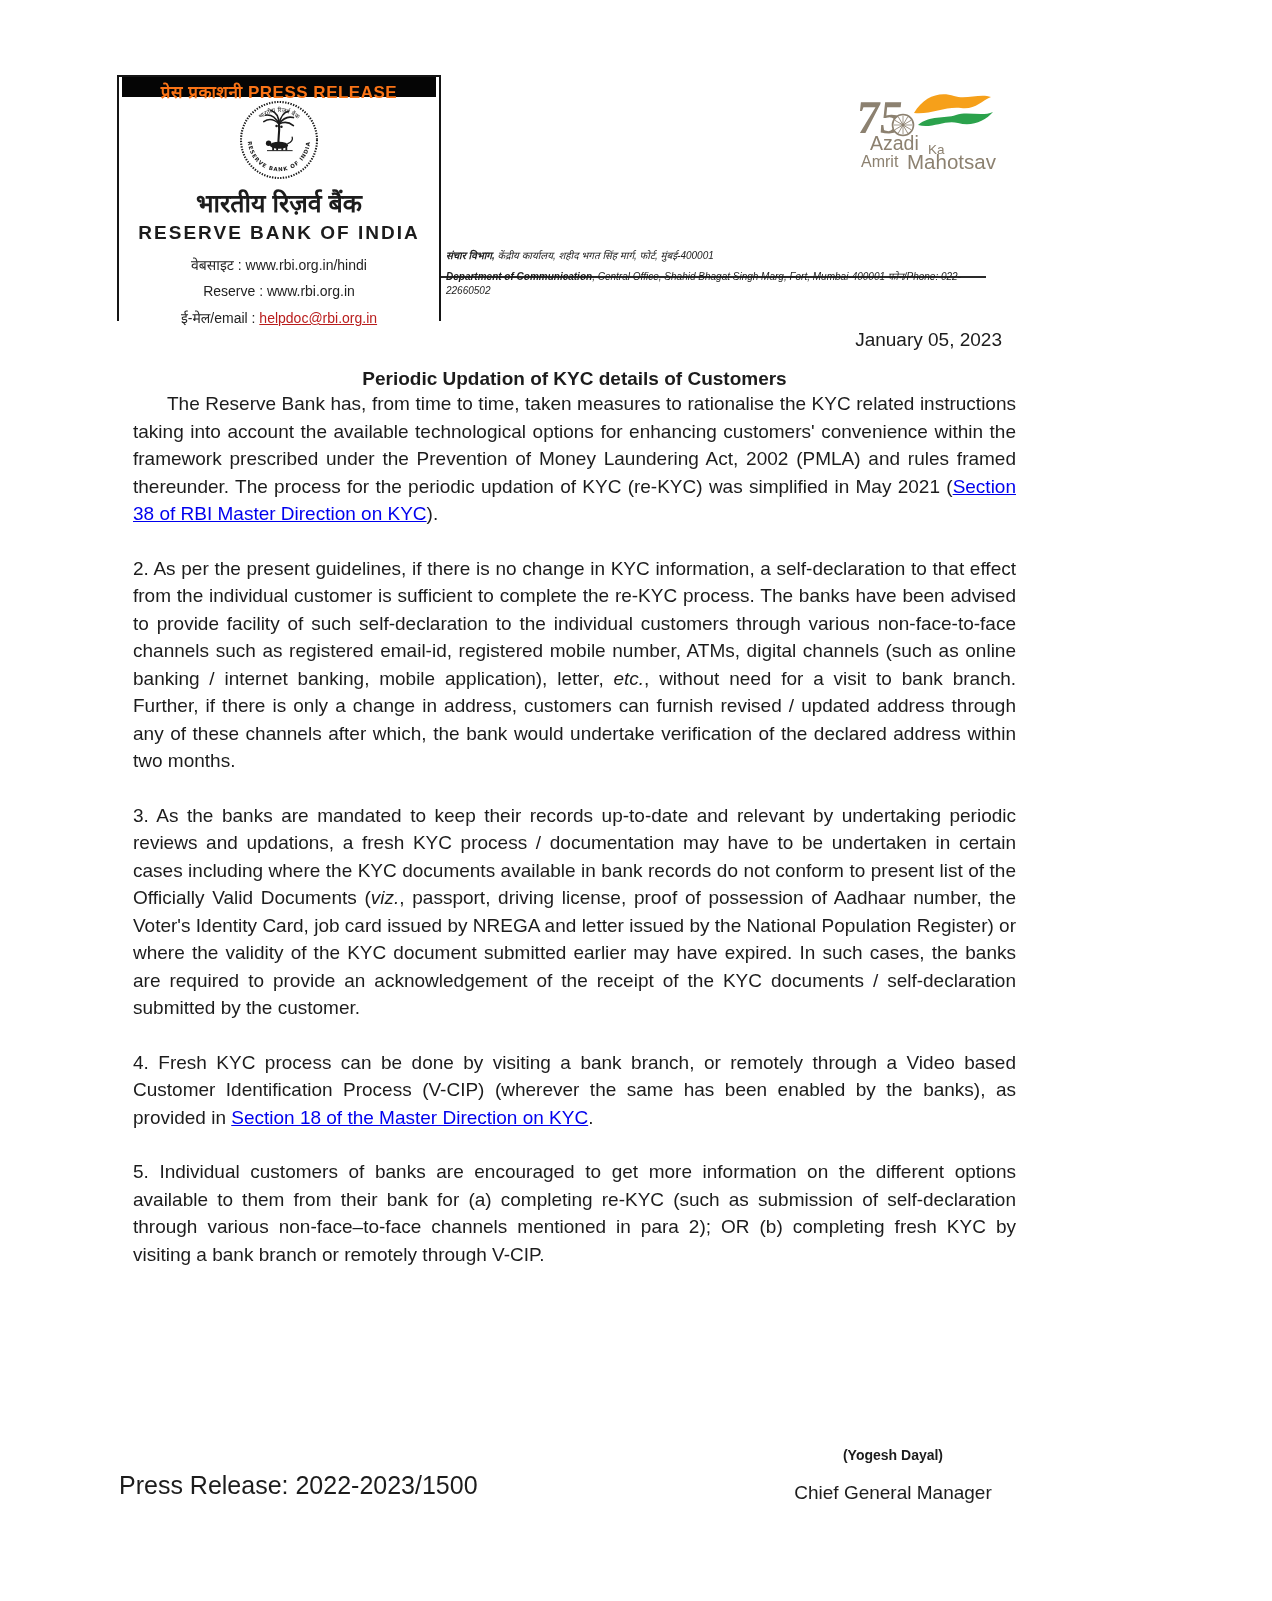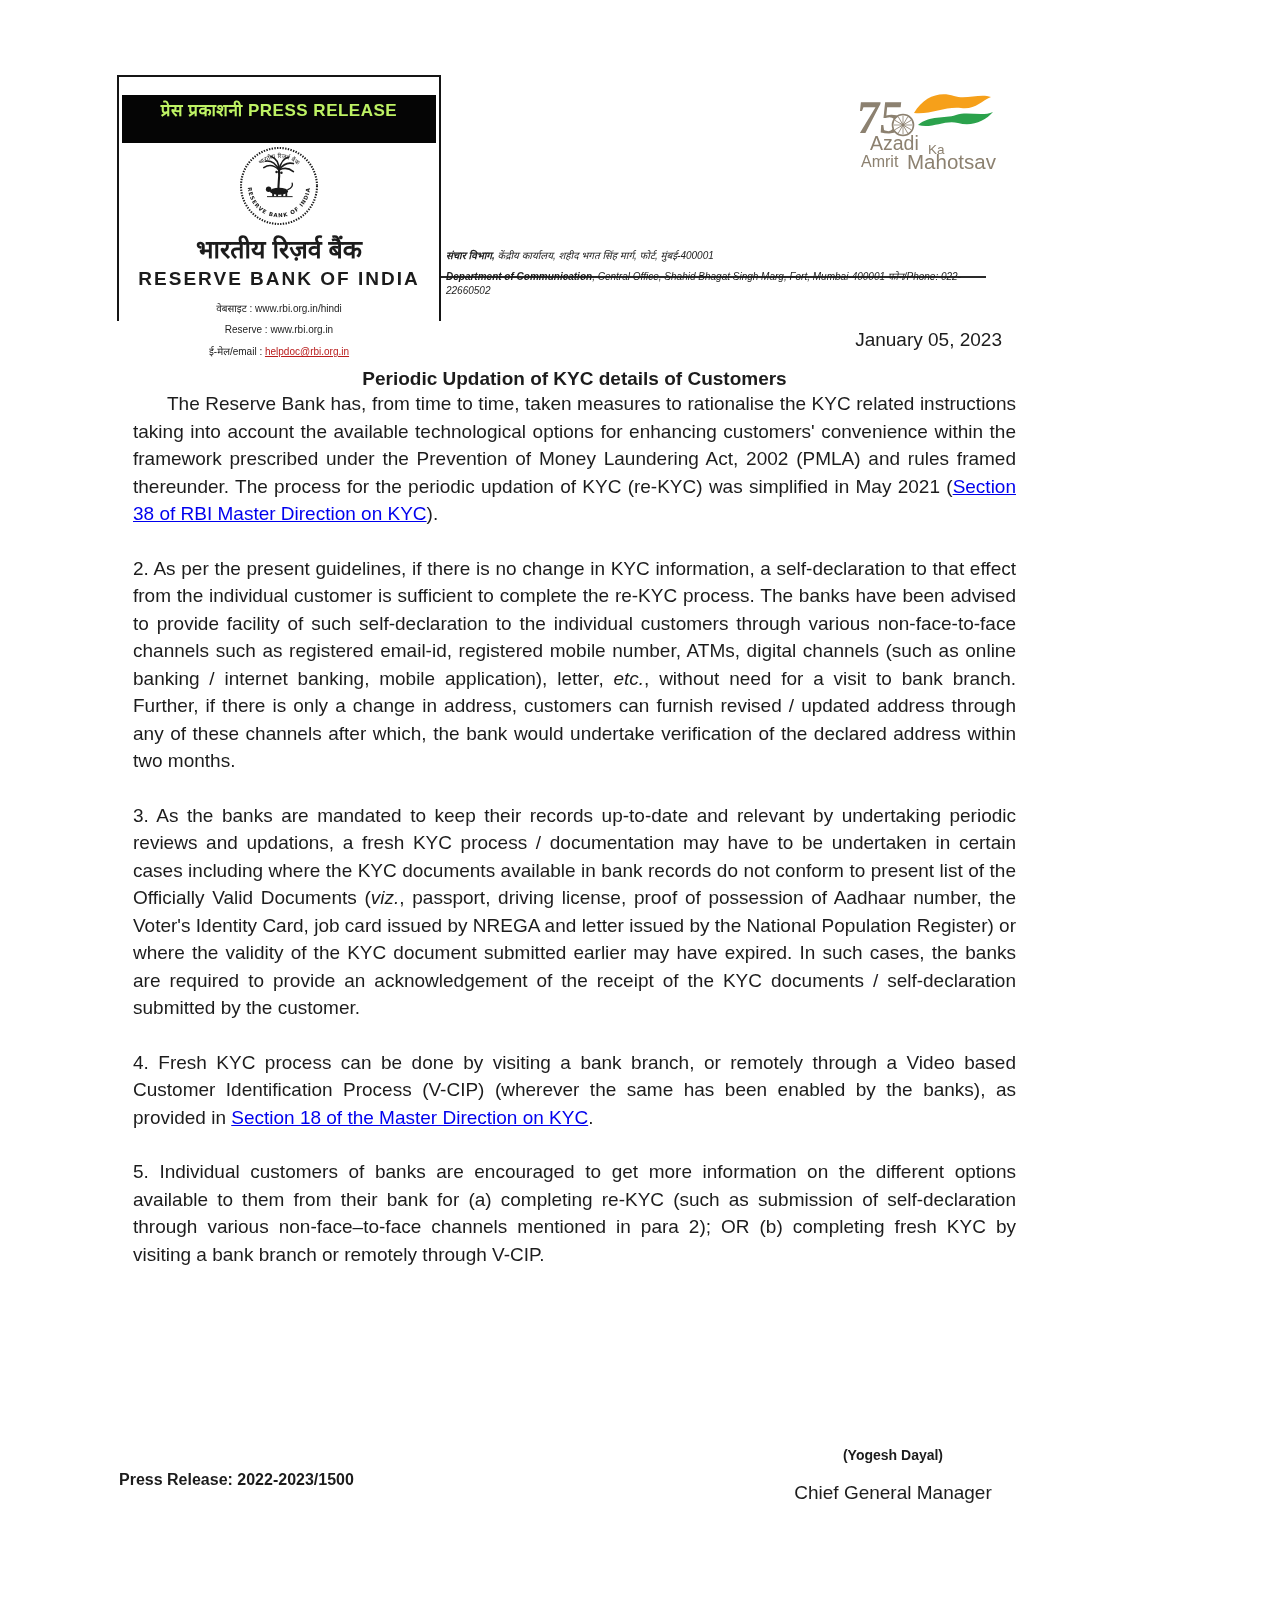--- a/index.html
+++ b/index.html
@@ -17,30 +17,30 @@
   
   .mast-box {
     position: absolute; left: 117px; top: 75px; width: 324px; height: 246px;
     border-top: 2px solid #151515;
     border-left: 2px solid #151515;
     border-right: 2px solid #151515;
     border-bottom: none;
     text-align: center;
   }
   .banner {
-    margin: 18px 3px 0 3px; height: 48px; line-height: 32px;
-    background: #050505; color: #bef264;
+    margin: 0 3px 0 3px; height: 20px; line-height: 32px;
+    background: #050505; color: #f97316;
     font-size: 17px; font-weight: bold; letter-spacing: 0.5px;
     white-space: nowrap;
   }
   .seal-wrap { margin-top: 3px; }
   .seal-wrap svg { display: inline-block; }
   .bank-hindi { font-size: 25px; font-weight: bold; margin-top: 1px; }
   .bank-en   { font-size: 19px; font-weight: bold; letter-spacing: 2px; margin-top: 3px; white-space: nowrap; }
-  .site-line { font-size: 10px; margin-top: 9px; color: #222; }
+  .site-line { font-size: 14px; margin-top: 9px; color: #222; }
   .site-line.first { margin-top: 11px; }
   .email-link { color: #b91c1c; text-decoration: underline; cursor: pointer; }
 
   
   .azadi { position: absolute; left: 858px; top: 86px; }
 
   
   .dept { position: absolute; left: 446px; top: 249px; width: 546px; font-size: 10px; line-height: 1.4; font-style: italic; }
   .dept .hindi { margin-bottom: 7px; }
   .dept b { font-weight: bold; }
@@ -53,21 +53,21 @@
   .body-text { }
   .body-text p {
     font-size: 19px; line-height: 27.5px;
     text-align: justify; margin-bottom: 27px;
   }
   .body-text p.indent { text-indent: 34px; }
   .doc-link { color: #0000EE; text-decoration: underline; cursor: pointer; }
   .em { font-style: italic; }
 
   
-  .pr-number { position: absolute; left: 119px; top: 1471px; font-size: 16px; font-weight: bold; text-align: center; }
+  .pr-number { position: absolute; left: 119px; top: 1471px; font-size: 25px; font-weight: normal; text-align: center; }
   .signature { position: absolute; left: 770px; top: 1441px; width: 246px; text-align: center; }
   .sig-name  { font-size: 14px; font-weight: bold; line-height: 29px; }
   .sig-title { font-size: 19px; line-height: 29px; margin-top: 8px; }
 </style>
 </head>
 <body>
 
 <div class="page">
 
   <div class="mast-box">

